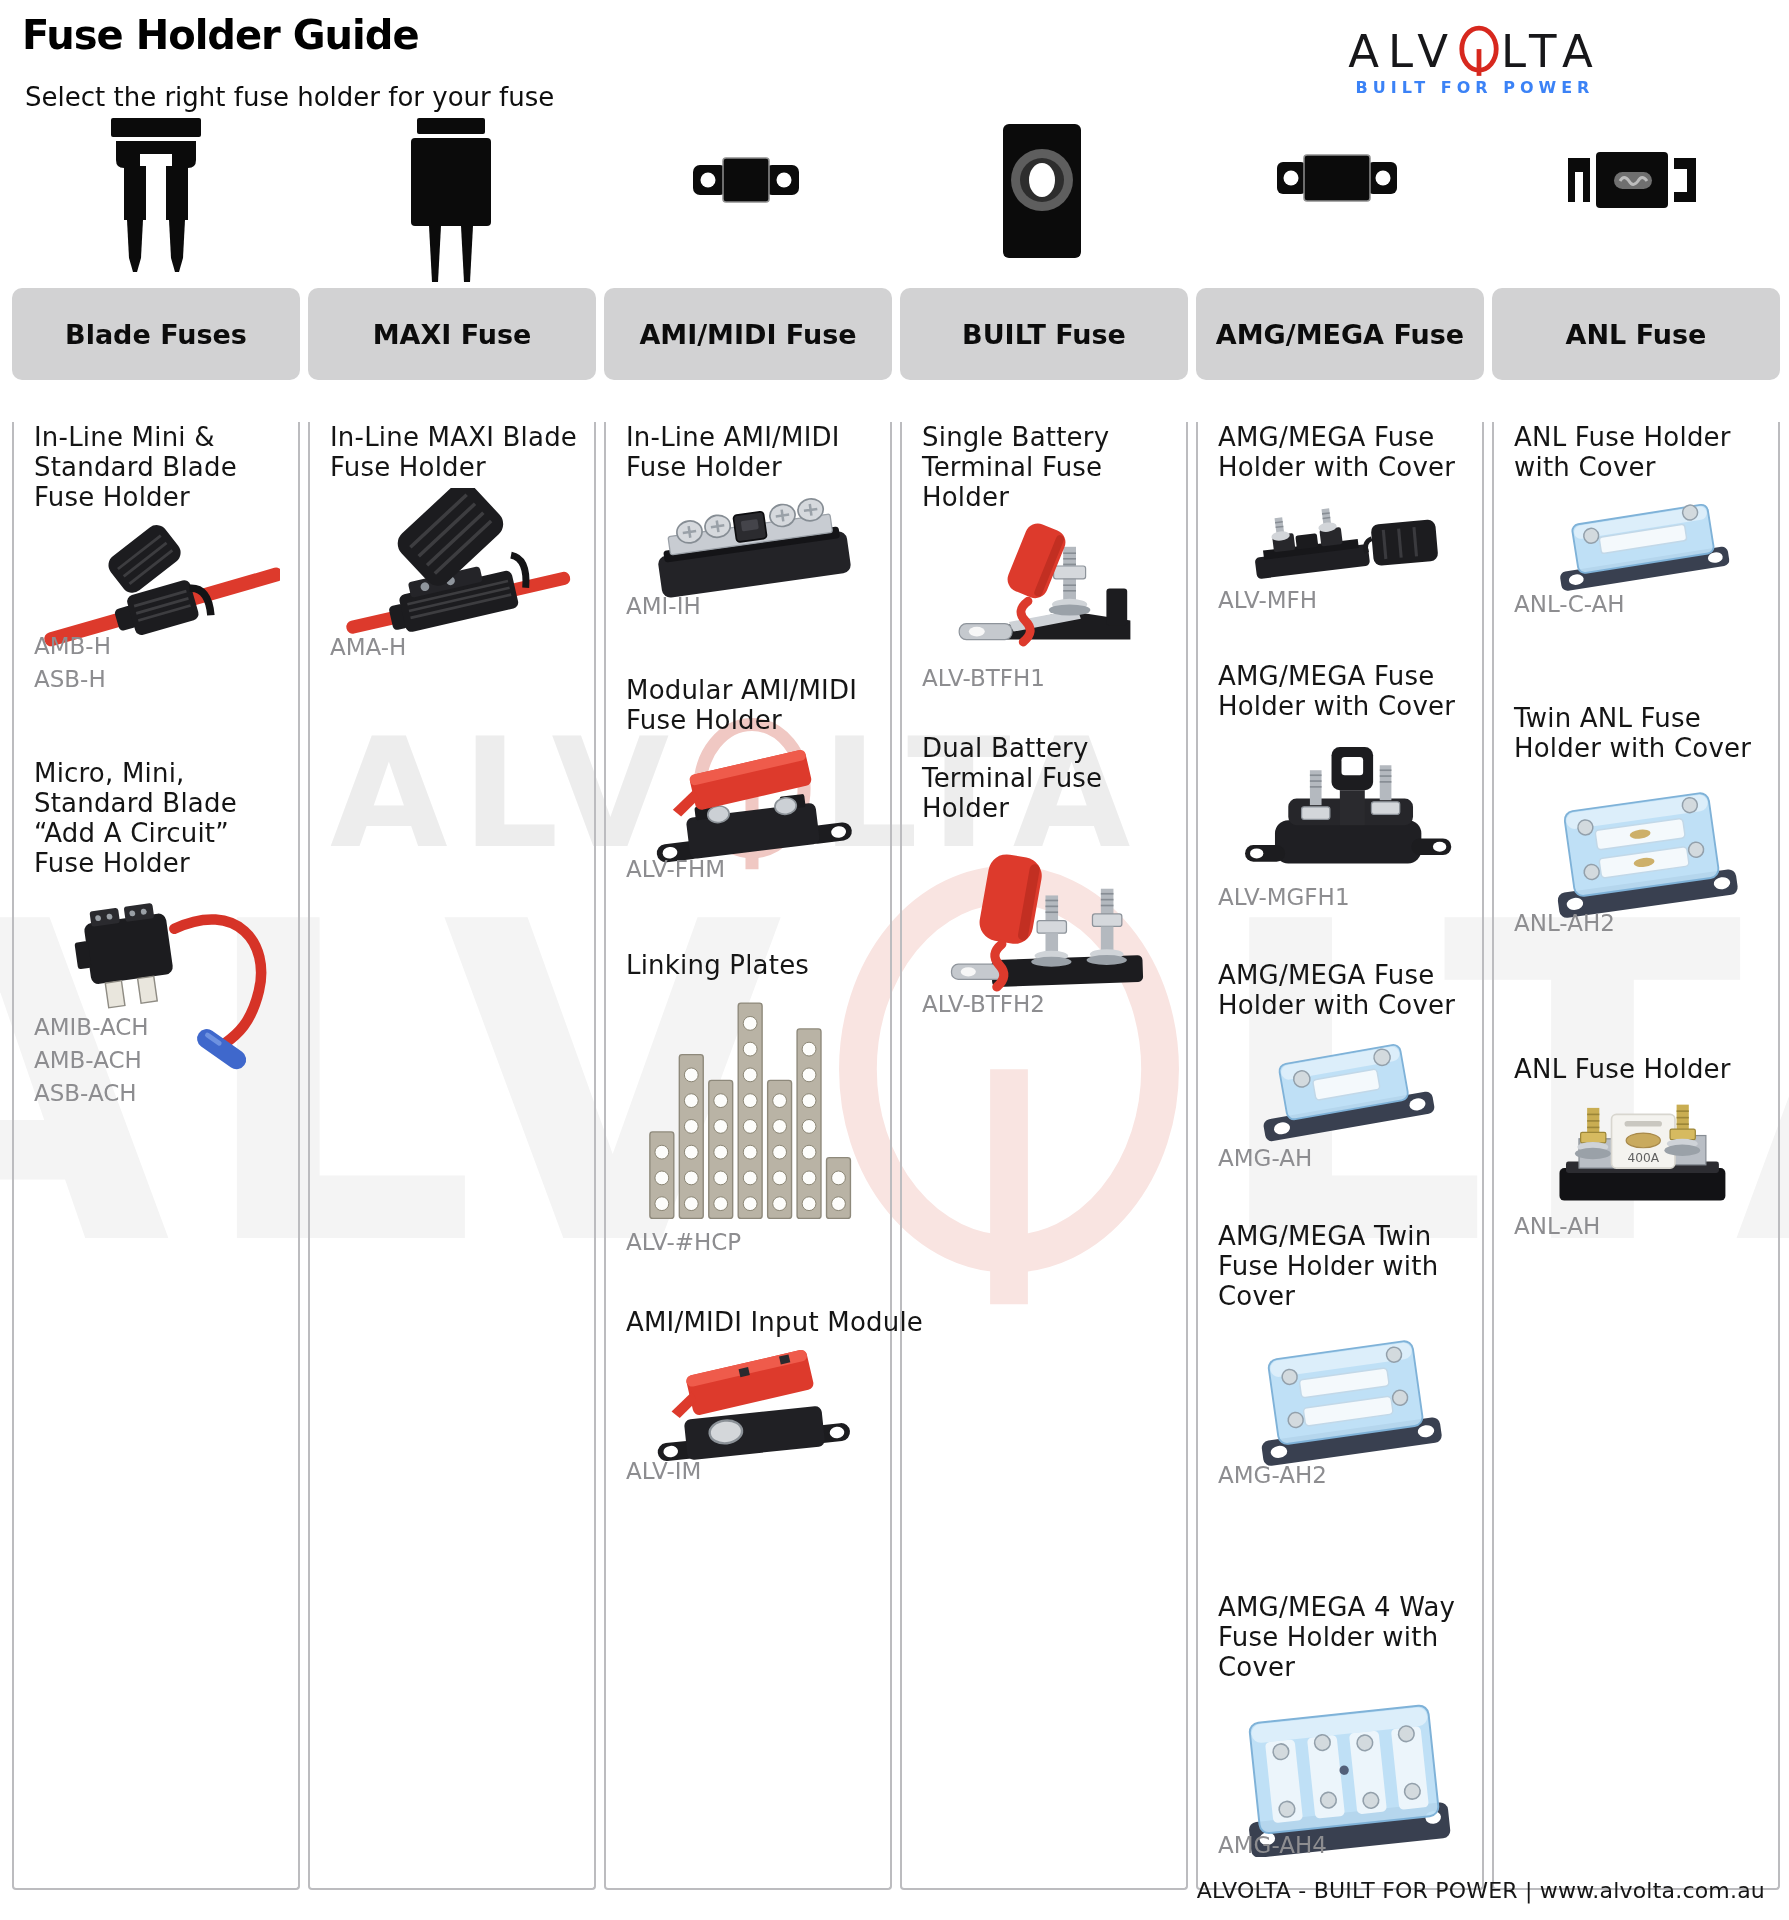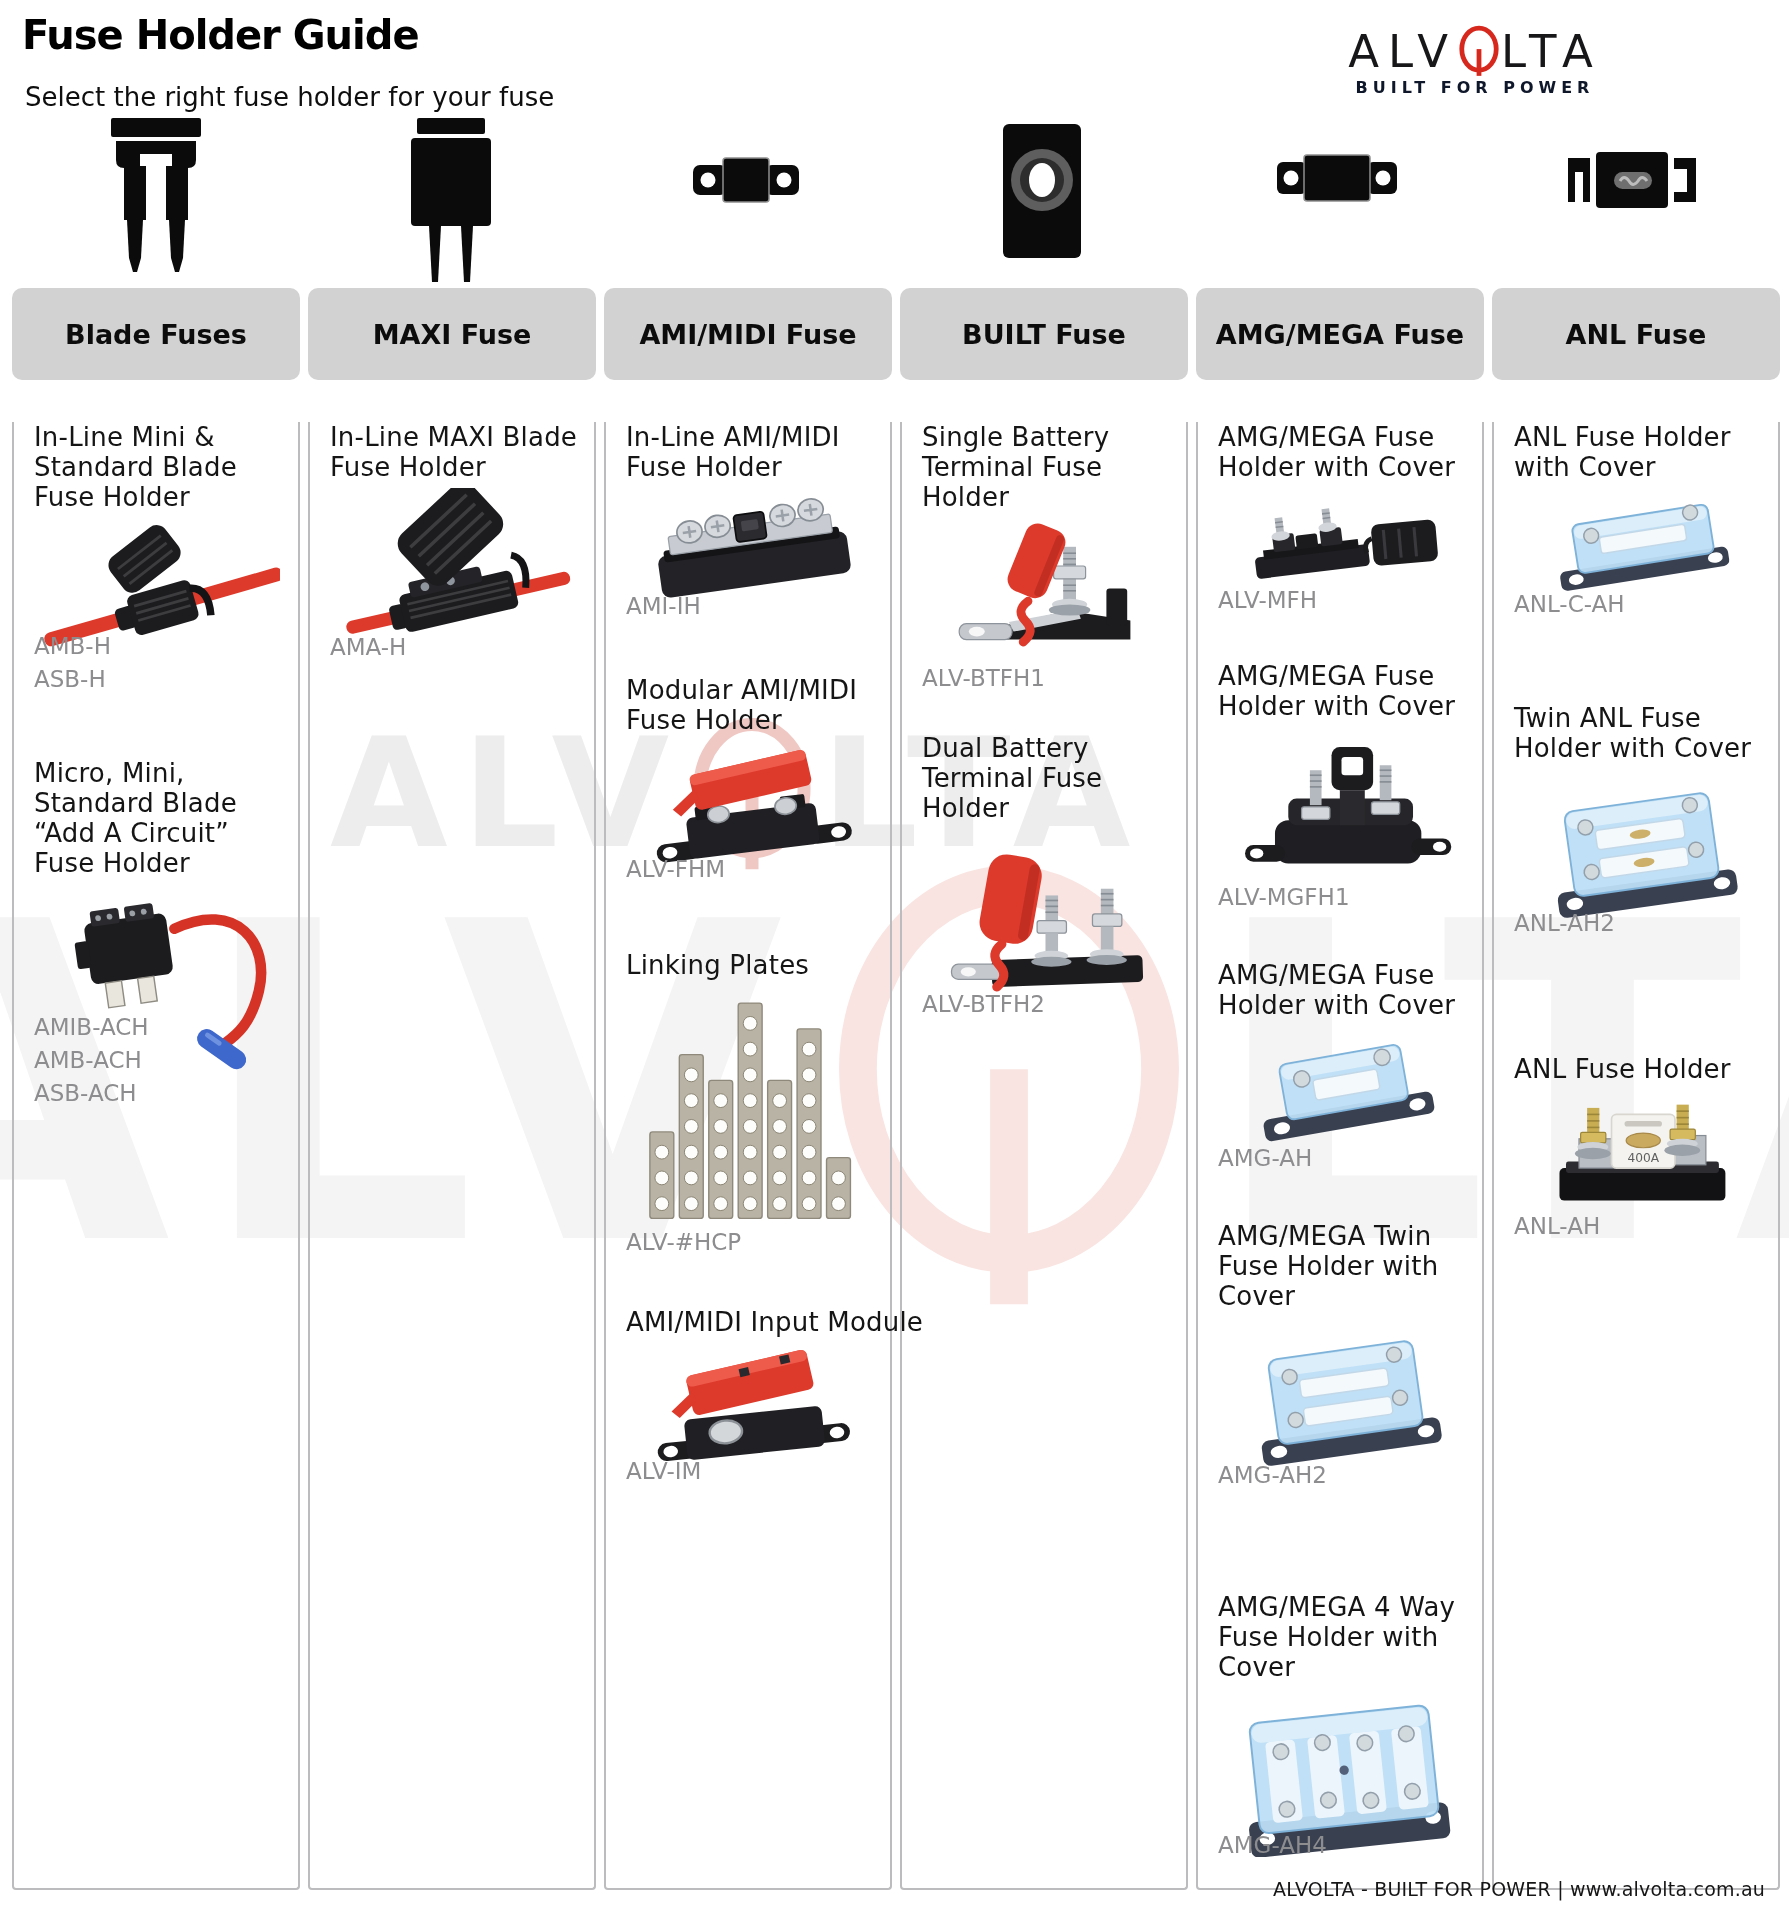--- a/index.html
+++ b/index.html
@@ -8,21 +8,21 @@
 
   
   .page-title{position:absolute;left:22px;top:12px;font-size:40px;font-weight:800;
               letter-spacing:-1px;color:#000;}
   .subtitle{position:absolute;left:25px;top:82px;font-size:26px;color:#0e0e0e;}
 
   
   .logo{position:absolute;left:1330px;top:24px;width:290px;text-align:center;z-index:3;}
   .logo-row{display:flex;align-items:center;justify-content:center;font-size:45px;
             letter-spacing:9px;color:#17171a;font-weight:400;}
-  .logo-tagline{font-size:16px;letter-spacing:5px;margin-top:0px;color:#0f172a;font-weight:700;}
+  .logo-tagline{font-size:16px;letter-spacing:5px;margin-top:0px;color:#3b82f6;font-weight:700;}
 
   
   .wm{position:absolute;display:flex;align-items:center;font-weight:700;z-index:0;}
   .wm1{left:330px;top:705px;font-size:152px;letter-spacing:14px;color:#ededed;}
   .wm2{left:-170px;top:830px;font-size:440px;letter-spacing:26px;color:#f4f4f4;}
 
   
   .icon-row{position:absolute;left:12px;top:118px;width:1772px;display:flex;z-index:2;}
   .icon-cell{width:288px;margin-right:8px;display:flex;justify-content:center;
              align-items:flex-start;height:172px;}
@@ -35,21 +35,21 @@
               align-items:center;justify-content:center;}
   .col-header span{font-size:27px;font-weight:700;color:#0c0c0c;}
   .col-body{height:1468px;border-left:2px solid #bcbcbf;border-right:2px solid #bcbcbf;
             border-bottom:2px solid #bcbcbf;border-radius:0 0 4px 4px;box-sizing:border-box;
             padding:0 12px 0 20px;}
   .item-title{font-size:26px;line-height:1.16;color:#151515;letter-spacing:0.2px;}
   .nowrap{white-space:nowrap;}
   .illus{display:flex;justify-content:center;margin-top:6px;text-align:center;}
   .codes{text-align:left;font-size:23px;color:#8d8d90;line-height:1.42;padding-right:2px;}
 
-  .footer{position:absolute;right:24px;top:1878px;font-size:19px;color:#161616;
+  .footer{position:absolute;right:24px;top:1878px;font-size:22px;color:#161616;
           letter-spacing:0.2px;z-index:3;}
 
   
   .f-blk{fill:#1c1c1f;}
   .f-red{fill:#dd3a2c;}
   .f-base{fill:#394050;}
   .f-blue{fill:#bcdef5;fill-opacity:.95;stroke:#7fb2d8;stroke-width:2.5;}
   .f-bluetop{fill:#dceefa;}
   .f-white{fill:#f4f9fc;stroke:#c2d8e8;stroke-width:2;}
   .f-sil{fill:#d3dade;stroke:#93a0ab;stroke-width:2;}

